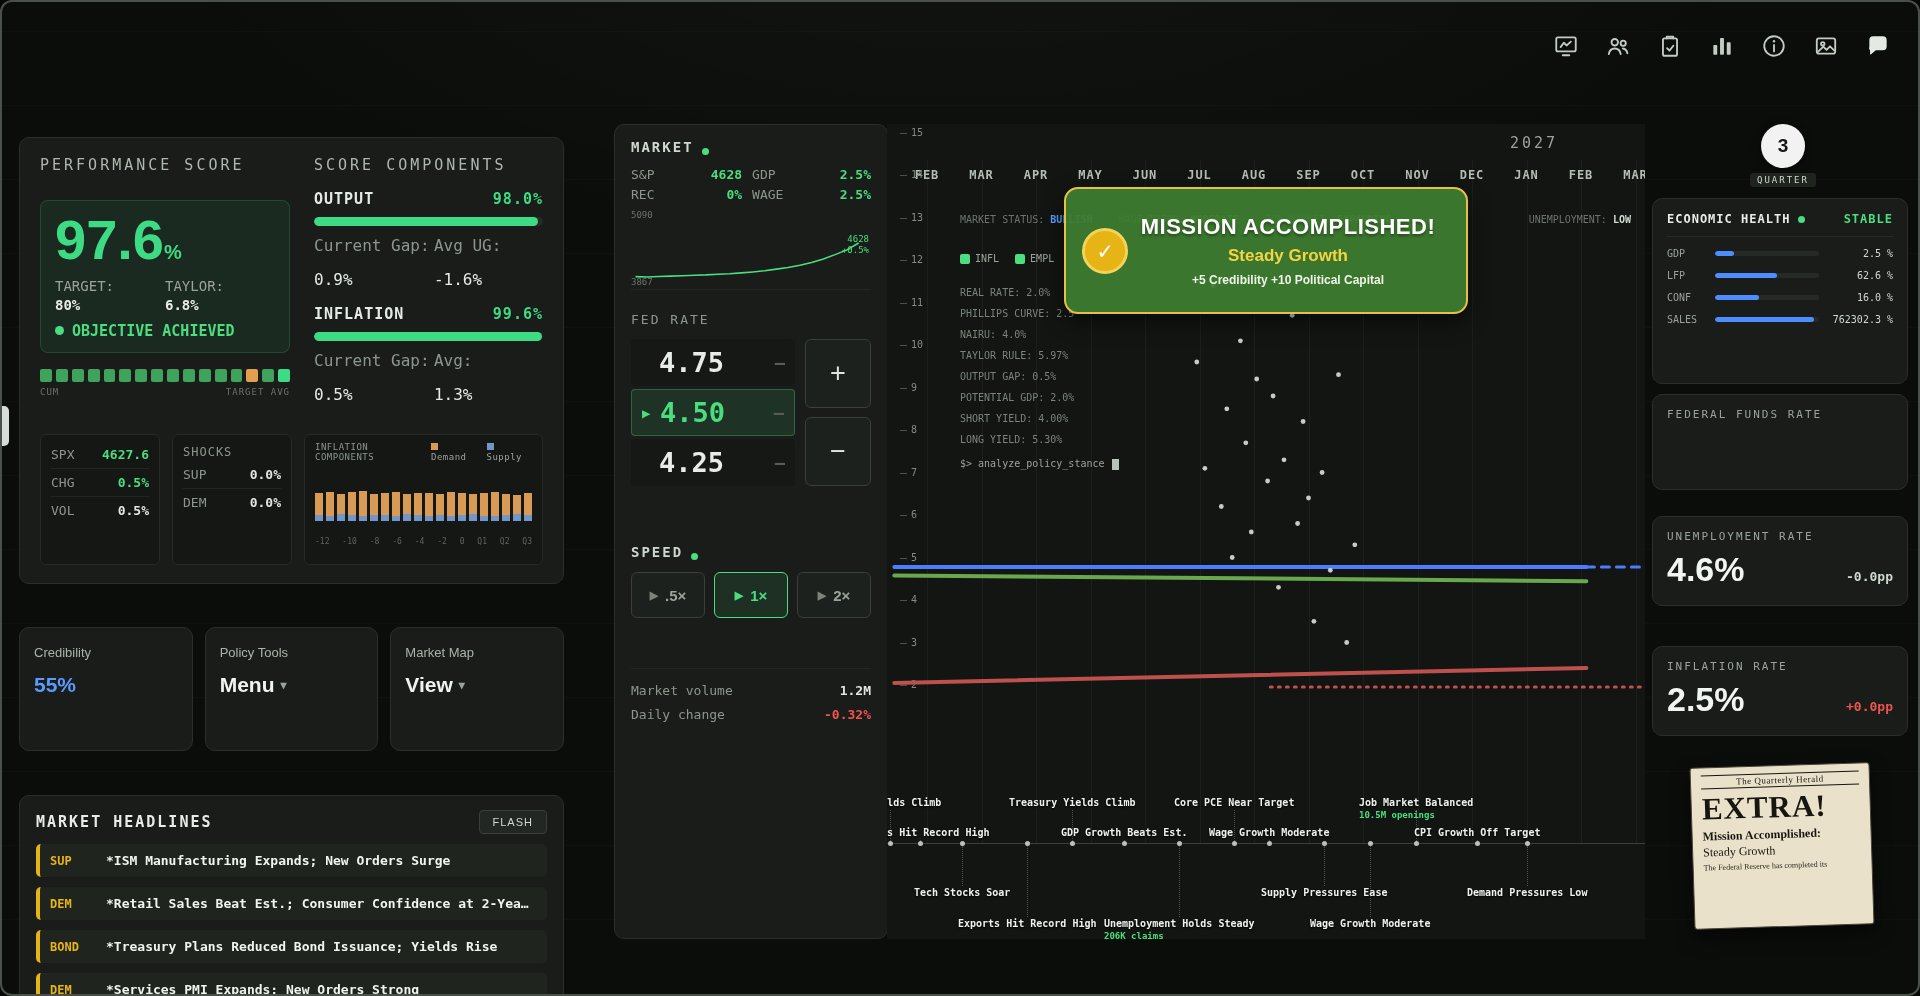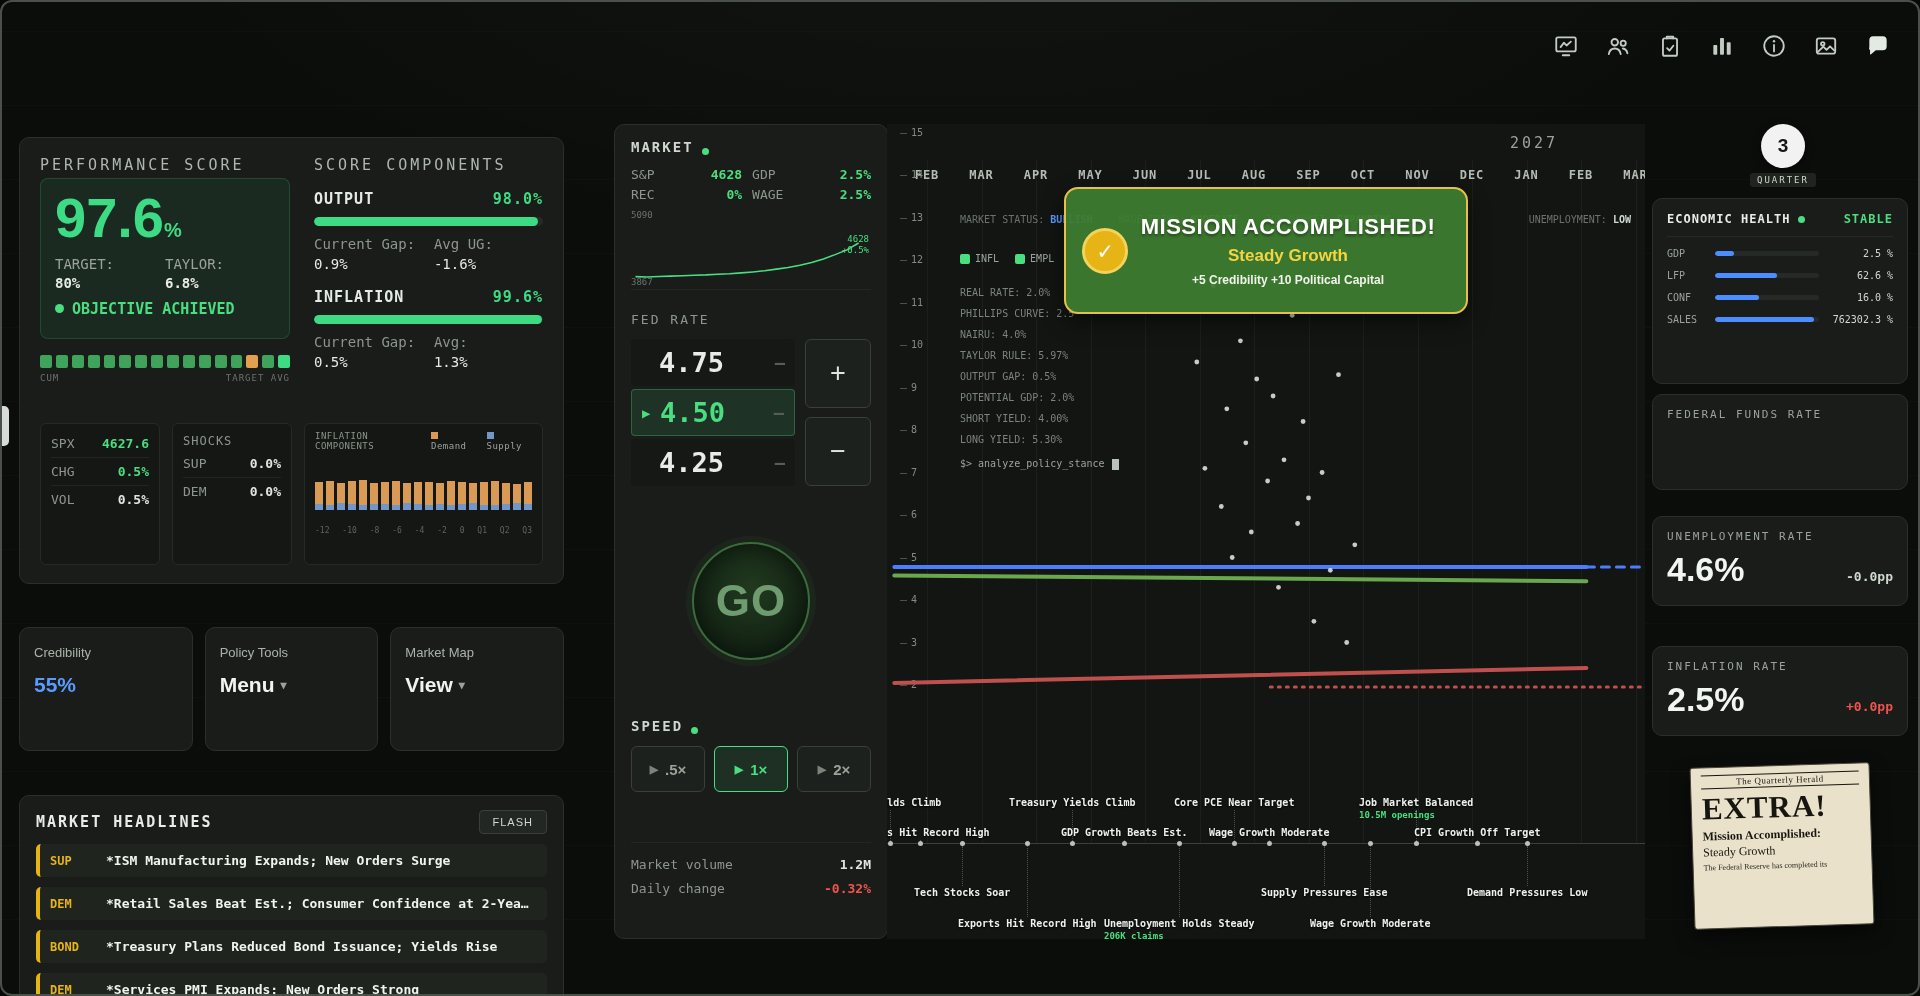--- a/index.html
+++ b/index.html
@@ -16,37 +16,37 @@
 #topbar{position:absolute;top:30px;right:26px;display:flex;gap:24px;align-items:center}
 .tb-icon{width:28px;height:28px;color:#c3ccc3;display:flex;align-items:center;justify-content:center;cursor:pointer}
 .tb-icon svg{width:26px;height:26px}
 
 
 #drawer-handle{position:absolute;left:0;top:404px;width:7px;height:40px;background:#d8dcd8;border-radius:0 5px 5px 0}
 
 
 #perf-card{left:17px;top:135px;width:545px;height:447px;padding:18px 20px;display:grid;grid-template-columns:250px 1fr;column-gap:24px}
 .sec-title{font-size:15px;letter-spacing:3px;color:#aeb7ae}
-.score-box{margin-top:4px;background:rgba(61,220,132,0.07);border:1px solid rgba(61,220,132,0.18);border-radius:8px;padding:10px 14px 20px}
+.score-box{margin-top:26px;background:rgba(61,220,132,0.07);border:1px solid rgba(61,220,132,0.18);border-radius:8px;padding:10px 14px 12px}
 .score-val{font:800 56px "Liberation Sans",sans-serif;color:#3ddc84;line-height:1.05}
 .score-suffix{font:700 20px "Liberation Sans",sans-serif;color:#3ddc84}
 .tt-grid{display:grid;grid-template-columns:1fr 1fr;margin-top:8px;font-size:14px;row-gap:3px}
 .tt-label{color:#9aa39a}
 .tt-value{color:#e8ece8;font-weight:700}
 .objective{margin-top:9px;color:#4ade80;font-weight:700;font-size:15px;display:flex;align-items:center;gap:8px}
 .obj-dot{width:9px;height:9px;border-radius:50%;background:#4ade80}
 .squares{display:flex;gap:4px;margin-top:16px}
 .psq{width:13px;height:13px;border-radius:2px}
 .sq-labels{display:flex;justify-content:space-between;font-size:9px;color:#6b736b;margin-top:5px;letter-spacing:1px}
 .comp{margin-top:16px}
 .comp-head{display:flex;justify-content:space-between;font-size:15px;color:#e4eae4;font-weight:700;letter-spacing:1px}
 .comp-head .cv{color:#3ddc84}
 .comp-bar{height:9px;background:#262a26;border-radius:5px;margin:9px 0 10px;overflow:hidden}
 .comp-fill{height:100%;background:#3ddc84;border-radius:5px}
-.comp-rows{display:grid;grid-template-columns:1.1fr 1fr;font-size:14px;color:#8d968d;row-gap:4px}
+.comp-rows{display:grid;grid-template-columns:1.1fr 1fr;font-size:16px;color:#8d968d;row-gap:15px}
 .comp-rows .wv{color:#e4eae4}
 #perf-bottom{grid-column:1/3;display:flex;gap:12px;margin-top:18px;align-items:stretch}
 .mini-table{flex:1.05;background:#141714;border:1px solid #262a26;border-radius:6px;padding:6px 10px;font-size:13px}
 .mt-row{display:flex;justify-content:space-between;padding:6px 0;border-bottom:1px solid #222622}
 .mt-row:last-child{border-bottom:none}
 .mt-label{color:#8d968d}
 .val-green{color:#4ade80;font-weight:700}
 .val-white{color:#dfe5df;font-weight:700}
 .mt-title{color:#8d968d;padding:4px 0 2px;font-size:12px;letter-spacing:1px}
 #ic-box{flex:2.1;background:#141714;border:1px solid #262a26;border-radius:6px;padding:7px 10px;display:flex;flex-direction:column}
@@ -527,23 +527,20 @@
         <div class="rate-row">
           <span class="tri">▶</span>
           <span>4.25</span>
           <span class="rate-dash">—</span>
         </div>
       </div>
       <div class="rate-btns">
         <button class="rbtn">+</button>
         <button class="rbtn">−</button>
       </div>
-    </div>
-    <div class="go-wrap">
-      <button class="go-btn">GO</button>
     </div>
     <div class="mp-head speed-head">
       <span>SPEED</span>
         <span class="dot"></span>
     </div>
     <div class="speed-row">
       <button class="sp-btn">
           <span class="tri">▶</span>
           <span>.5×</span>
         </button>

